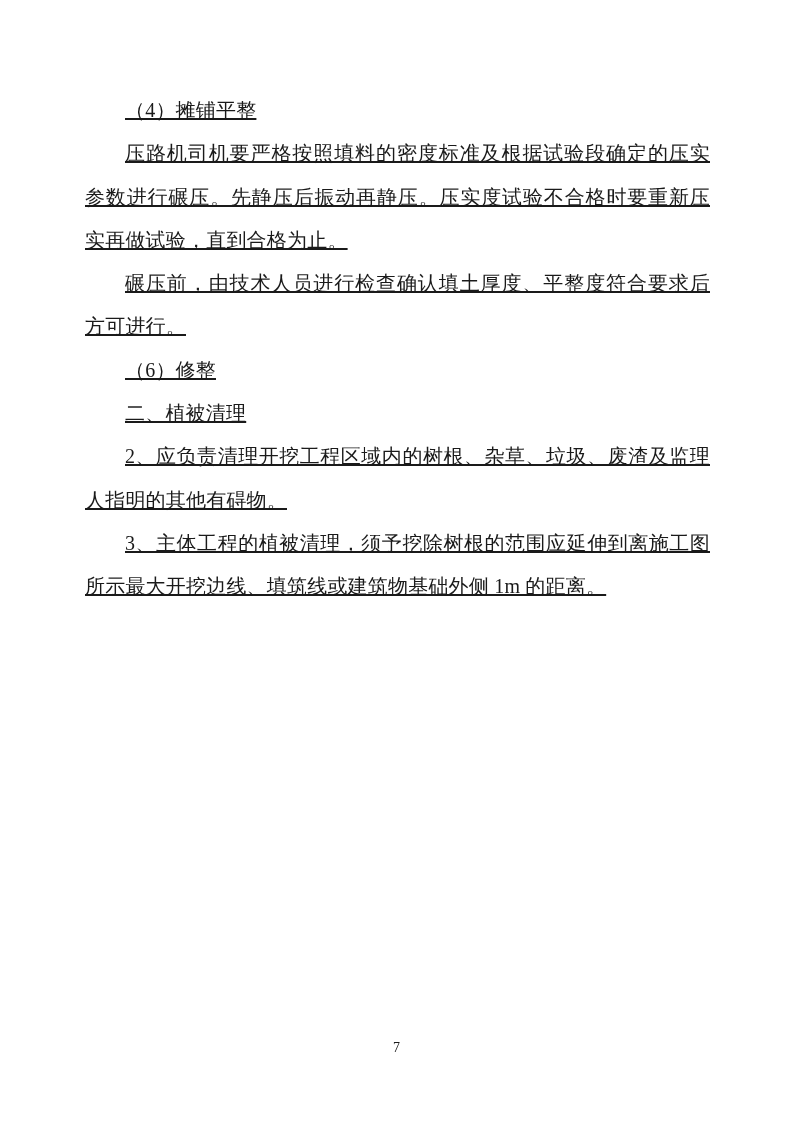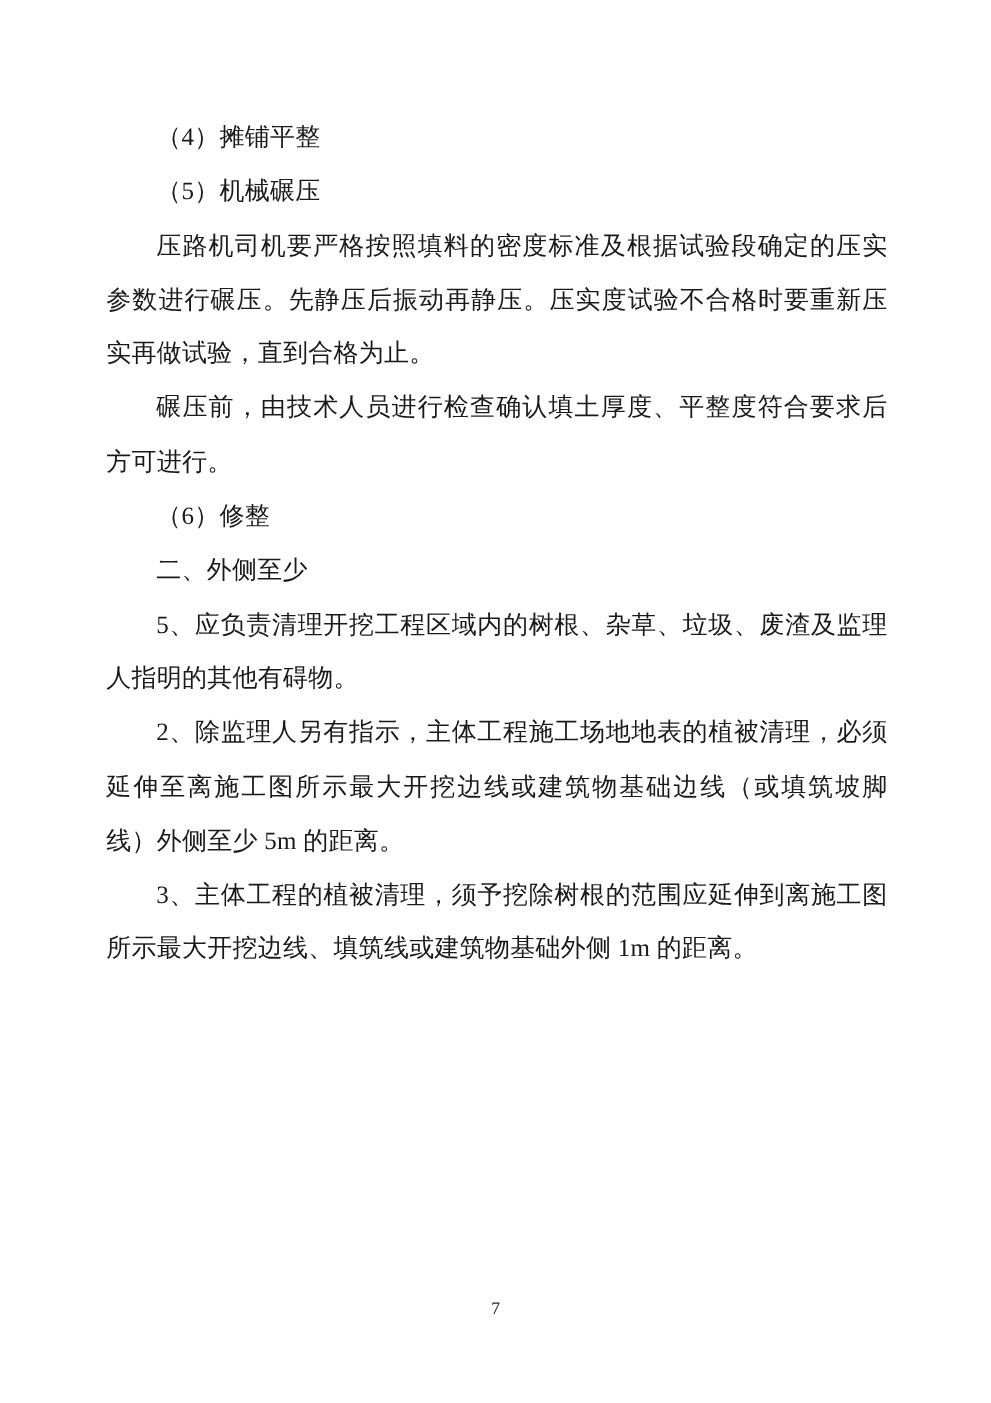--- a/index.html
+++ b/index.html
@@ -18,20 +18,21 @@
   .page-content {
     position: absolute;
     top: 89px;
     left: 85px;
     width: 625px;
     font-size: 20px;
     line-height: 43.3px;
     text-align: justify;
     text-justify: inter-character;
     letter-spacing: 0.2px;
+    text-decoration: underline;
   }
   .para {
     margin: 0;
     padding: 0;
     text-indent: 2em;
     word-break: break-all;
   }
   .page-footer {
     position: absolute;
     top: 1038px;
@@ -41,25 +42,23 @@
     font-size: 14px;
     line-height: 20px;
     color: #1a1a1a;
   }
 </style>
 </head>
 <body>
 
 <div class="page-content">
   <p class="para">（4）摊铺平整</p>
-  <p class="para">（5）机械碾压</p>
   <p class="para">压路机司机要严格按照填料的密度标准及根据试验段确定的压实参数进行碾压。先静压后振动再静压。压实度试验不合格时要重新压实再做试验，直到合格为止。</p>
   <p class="para">碾压前，由技术人员进行检查确认填土厚度、平整度符合要求后方可进行。</p>
   <p class="para">（6）修整</p>
-  <p class="para">二、外侧至少</p>
-  <p class="para">5、应负责清理开挖工程区域内的树根、杂草、垃圾、废渣及监理人指明的其他有碍物。</p>
-  <p class="para">2、除监理人另有指示，主体工程施工场地地表的植被清理，必须延伸至离施工图所示最大开挖边线或建筑物基础边线（或填筑坡脚线）外侧至少 5m 的距离。</p>
+  <p class="para">二、植被清理</p>
+  <p class="para">2、应负责清理开挖工程区域内的树根、杂草、垃圾、废渣及监理人指明的其他有碍物。</p>
   <p class="para">3、主体工程的植被清理，须予挖除树根的范围应延伸到离施工图所示最大开挖边线、填筑线或建筑物基础外侧 1m 的距离。</p>
 </div>
 
 <div class="page-footer">
   <span>7</span>
 </div>
 
 </body></html>

